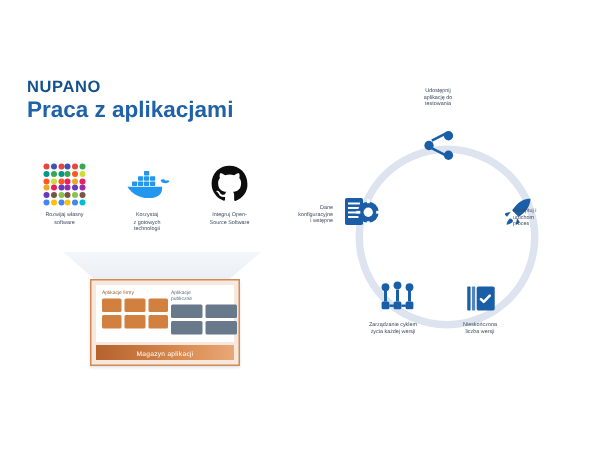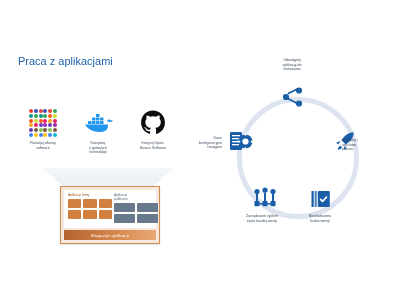--- a/index.html
+++ b/index.html
@@ -11,21 +11,21 @@
   }
   #slide{position:absolute;inset:0;background:#ffffff;}
 
   
   #title-block{position:absolute;left:18px;top:52px;}
   #brand-title{
     font-size:11px;font-weight:bold;color:#13518f;letter-spacing:.4px;
     line-height:13px;margin:0;
   }
   #subtitle{
-    font-size:11px;color:#1f62a8;font-weight:400;line-height:14px;margin:2px 0 0 0;
+    font-size:15px;color:#1f62a8;font-weight:700;line-height:14px;margin:2px 0 0 0;
   }
 
   
   #tech-row{position:absolute;left:14px;top:108px;width:168px;height:58px;}
   .tech-item{position:absolute;width:54px;text-align:center;}
   .tech-icon{height:30px;display:flex;align-items:center;justify-content:center;}
   .tech-label{
     font-size:3.6px;color:#3a4a5c;line-height:4.6px;margin-top:3px;
     font-family:"Liberation Sans", sans-serif;
   }
@@ -89,20 +89,21 @@
   #label-lifecycle{left:8px;top:132px;width:64px;}
   #node-config{left:2px;top:42px;}
   #label-config{left:-50px;top:54px;text-align:right;width:50px;}
 </style>
 </head>
 <body>
 
 <div id="slide">
 
   <div id="title-block">
+    <div id="brand-title">NUPANO</div>
     <div id="subtitle">Praca z aplikacjami</div>
   </div>
 
   <div id="tech-row">
 
     <div class="tech-item" id="tech-0">
       <div class="tech-icon">
         <div class="appgrid" id="appgrid">
             <i style="background: rgb(232, 69, 60);"></i>
             <i style="background: rgb(63, 81, 181);"></i>

